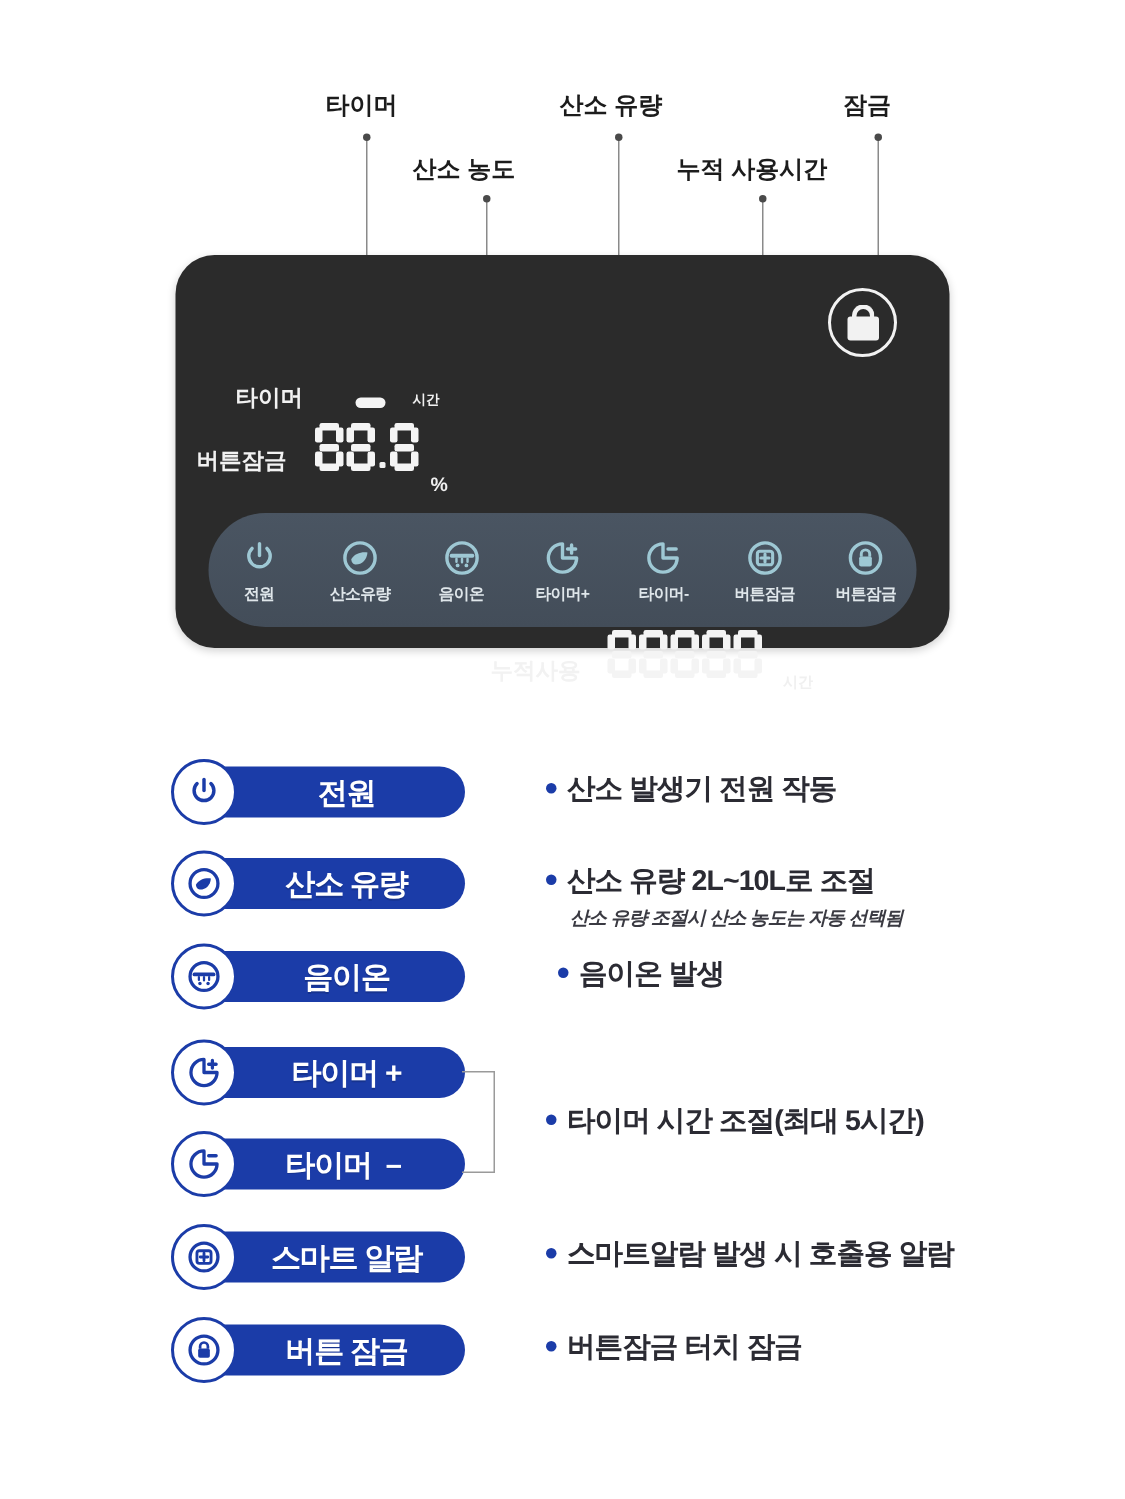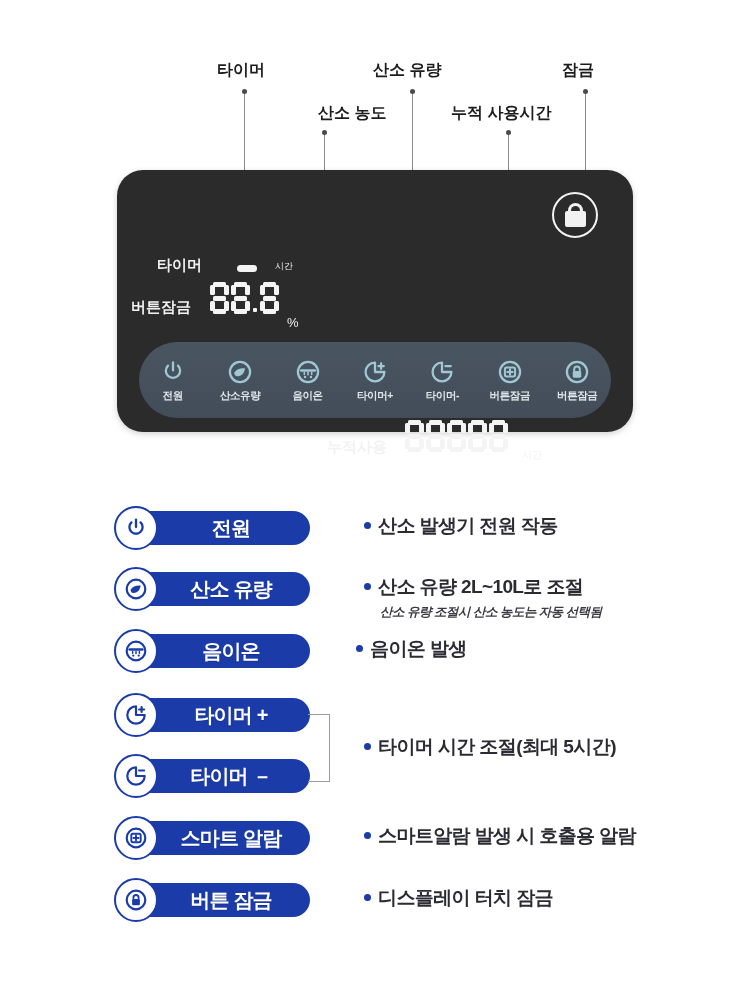--- a/index.html
+++ b/index.html
@@ -20,21 +20,21 @@
 
   
   .panel{
     position:absolute;left:117px;top:170px;width:516px;height:262px;
     background:#2b2b2b;border-radius:26px;
     box-shadow:0 2px 6px rgba(0,0,0,.18);
   }
   .lcd{position:absolute;inset:0;}
 
   .seg-label{position:absolute;color:#f2f2f2;font-weight:700;white-space:nowrap;}
-  .seg-unit{position:absolute;color:#f0f0f0;font-weight:400;white-space:nowrap;}
+  .seg-unit{position:absolute;color:#f0f0f0;font-weight:700;white-space:nowrap;}
 
   
   .segs{position:absolute;display:flex;align-items:flex-start;}
   .digit{position:relative;display:inline-block;}
   .digit i{position:absolute;background:#f4f4f4;display:block;}
   .dot{position:relative;align-self:flex-end;}
   .dot i{position:absolute;background:#f4f4f4;border-radius:1px;}
 
   .dash{position:absolute;background:#f4f4f4;border-radius:4px;}
 
@@ -89,21 +89,21 @@
   }
 </style>
 </head>
 <body>
 
 <div class="stage">
 
   <div class="callout" style="left:217px;top:60px;font-size:16px;">타이머</div>
   <div class="leader" style="left:244px;top:92px;height:180px;"></div>
 
-  <div class="callout" style="left:275px;top:103px;font-size:16px;margin-left:43px;">산소 농도</div>
+  <div class="callout" style="left:275px;top:103px;font-size:16px;">산소 농도</div>
   <div class="leader" style="left:324px;top:133px;height:172px;"></div>
 
   <div class="callout" style="left:373px;top:60px;font-size:16px;">산소 유량</div>
   <div class="leader" style="left:412px;top:92px;height:110px;"></div>
 
   <div class="callout" style="left:451px;top:103px;font-size:16px;">누적 사용시간</div>
   <div class="leader" style="left:508px;top:133px;height:130px;"></div>
 
   <div class="callout" style="left:562px;top:60px;font-size:16px;">잠금</div>
   <div class="leader" style="left:585px;top:92px;height:100px;"></div>
@@ -351,21 +351,21 @@
             <circle cx="12" cy="12" r="9.3" fill="none" stroke="#1b3ca8" stroke-width="2.2"></circle>
             <path d="M5.6 10.6 H18.4" stroke="#1b3ca8" stroke-width="2.5" stroke-linecap="round"></path>
             <path d="M8.6 12.4 V14.3 M12 12.4 V14.6 M15.4 12.4 V14.3" stroke="#1b3ca8" stroke-width="1.5" stroke-linecap="round"></path>
             <circle cx="9.3" cy="16.6" r="1.15" fill="#1b3ca8"></circle>
             <circle cx="14.7" cy="16.6" r="1.15" fill="#1b3ca8"></circle>
           </svg>
         </span>
         <span class="ptext">음이온</span>
       </div>
     </div>
-    <div class="desc" style="left:356px;top:636px;">
+    <div class="desc" style="left:372px;top:636px;">
       <span class="bullet"></span>
       <span class="dtext">음이온 발생</span>
     </div>
 
     <div class="row" style="top:698px;">
       <div class="pill">
         <span class="pill-ic">
           <svg width="24" height="24" viewBox="0 0 24 24">
             <path d="M12 3.3 A8.7 8.7 0 1 0 20.7 12 H12 Z" fill="none" stroke="#1b3ca8" stroke-width="2.2" stroke-linejoin="round"></path>
             <path d="M17.6 4.0 V9.0 M15.1 6.5 H20.1" stroke="#1b3ca8" stroke-width="2.2" stroke-linecap="round"></path>
@@ -418,17 +418,17 @@
             <circle cx="12" cy="12" r="9.3" fill="none" stroke="#1b3ca8" stroke-width="2.2"></circle>
             <path d="M9.4 11.2 V9.6 a2.6 2.6 0 0 1 5.2 0 V11.2" fill="none" stroke="#1b3ca8" stroke-width="1.8"></path>
             <rect x="8.1" y="11.0" width="7.8" height="6.2" rx="1.2" fill="#1b3ca8"></rect>
           </svg>
         </span>
         <span class="ptext">버튼 잠금</span>
       </div>
     </div>
     <div class="desc" style="left:364px;top:885px;">
       <span class="bullet"></span>
-      <span class="dtext">디스플레이 터치 잠금</span>
+      <span class="dtext">버튼잠금 터치 잠금</span>
     </div>
 
   </div>
 </div>
 
 </body></html>

